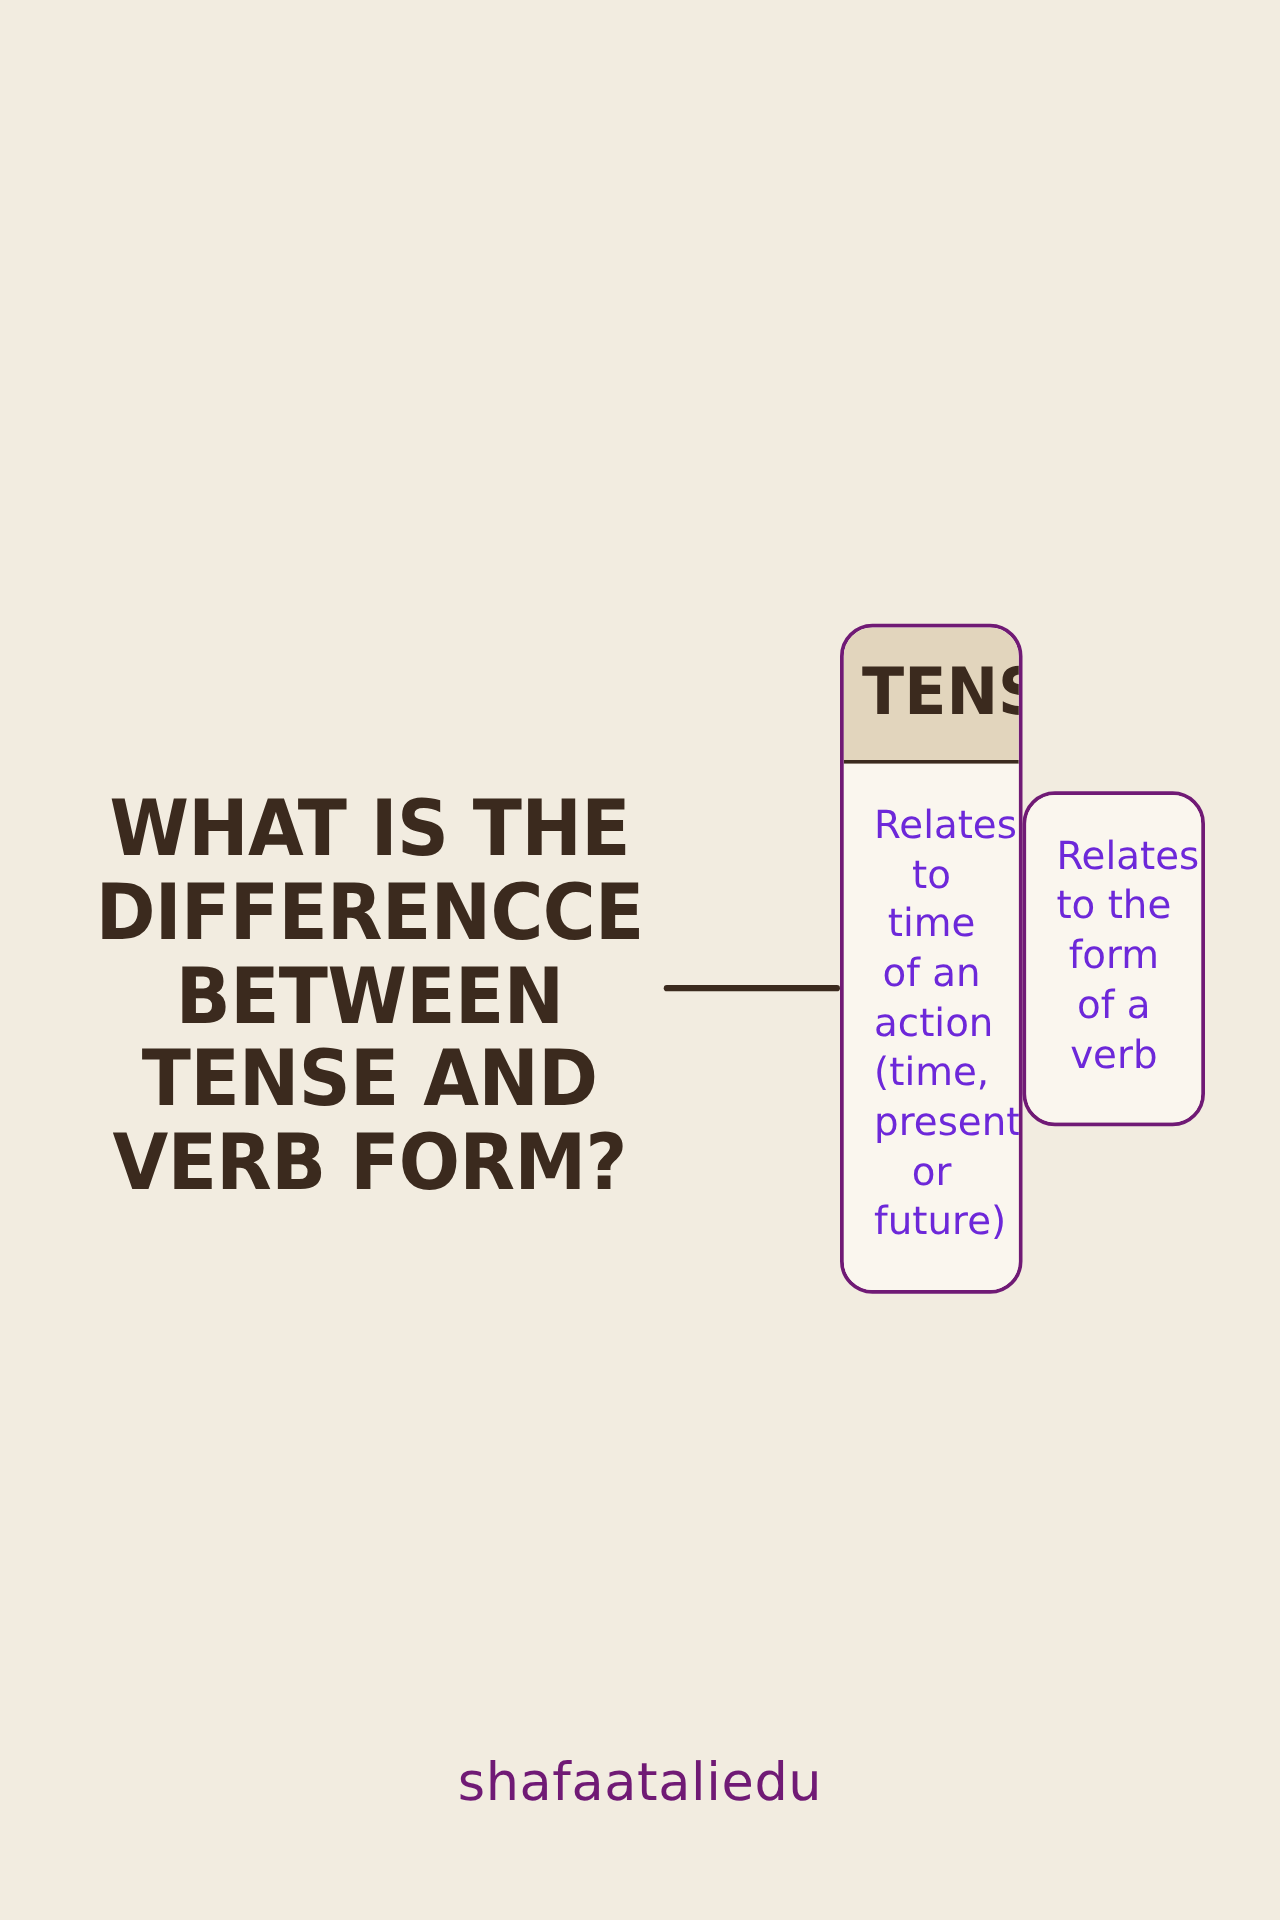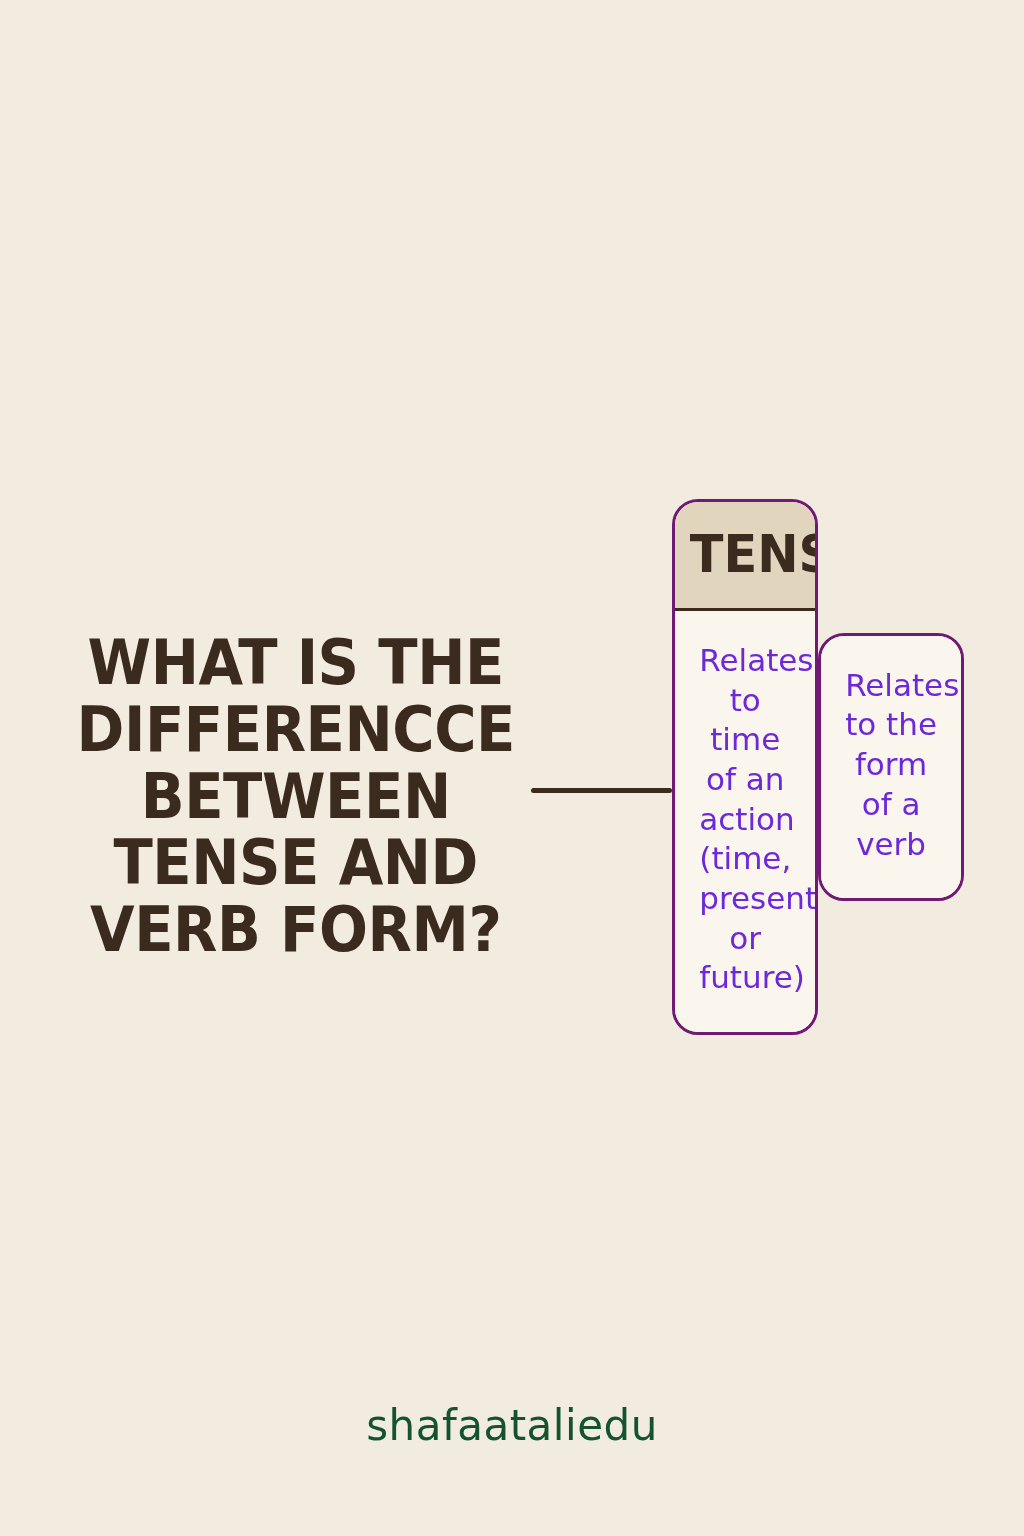--- a/index.html
+++ b/index.html
@@ -87,21 +87,21 @@
     color: #6d28d9;
   }
   .footer {
     position: absolute;
     left: 0;
     right: 0;
     bottom: 86px;
     text-align: center;
     font-family: "DejaVu Sans", sans-serif;
     font-size: 42px;
-    color: #14532d;
+    color: #701a75;
     letter-spacing: 0.5px;
   }
 </style>
 </head>
 <body>
 
 <div class="poster">
 
   <h1 class="title">
     <span class="title-line">WHAT IS THE DIFFERENCCE</span>

